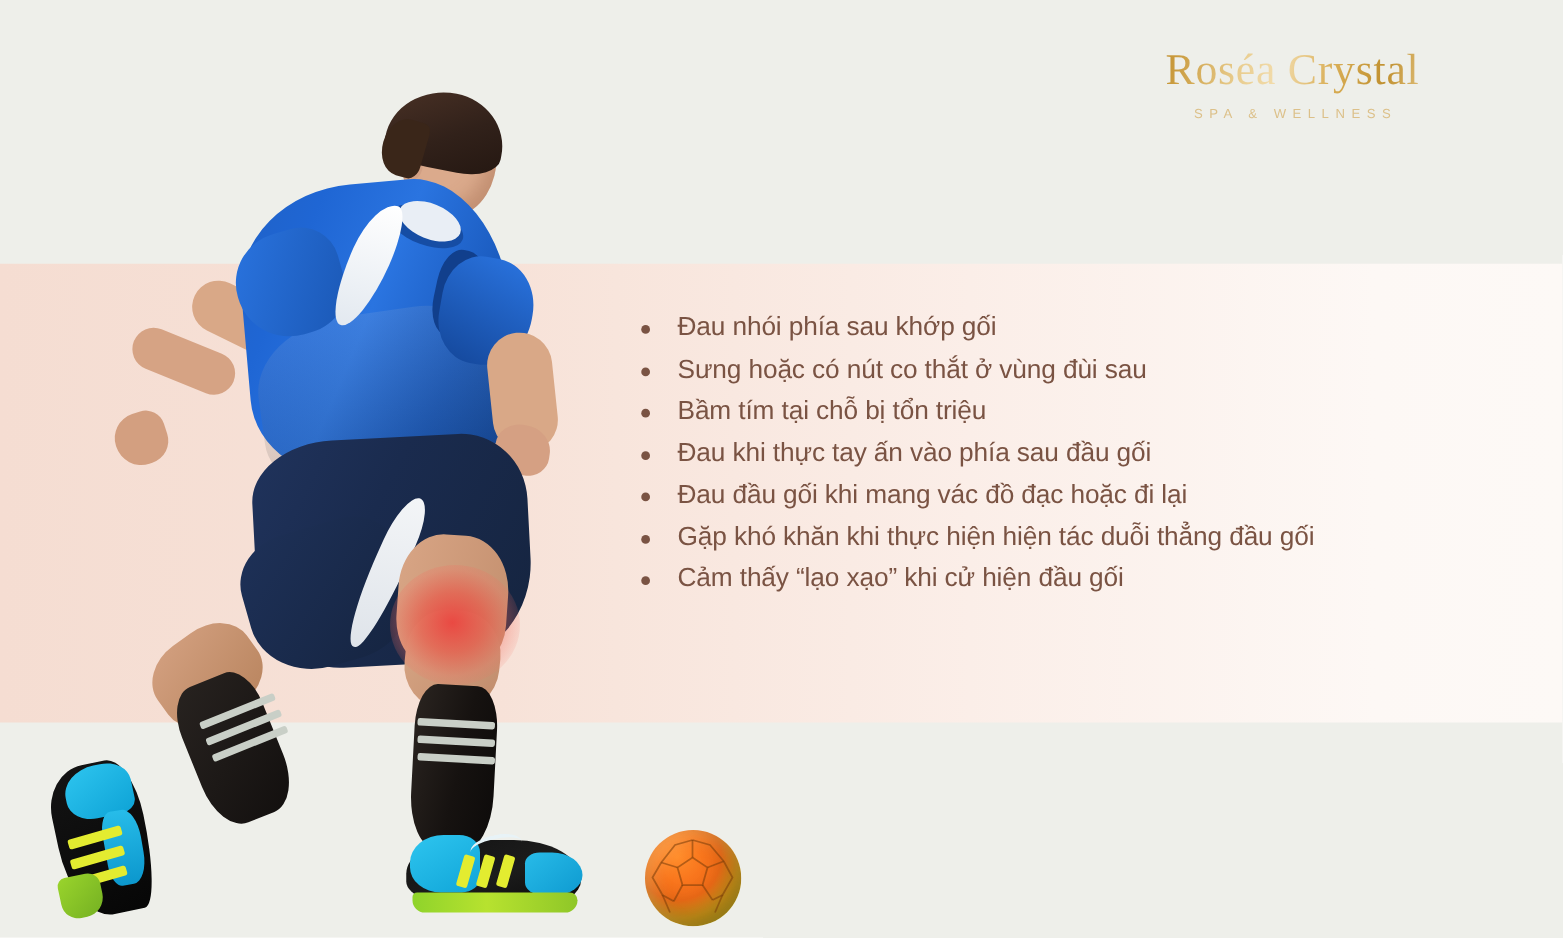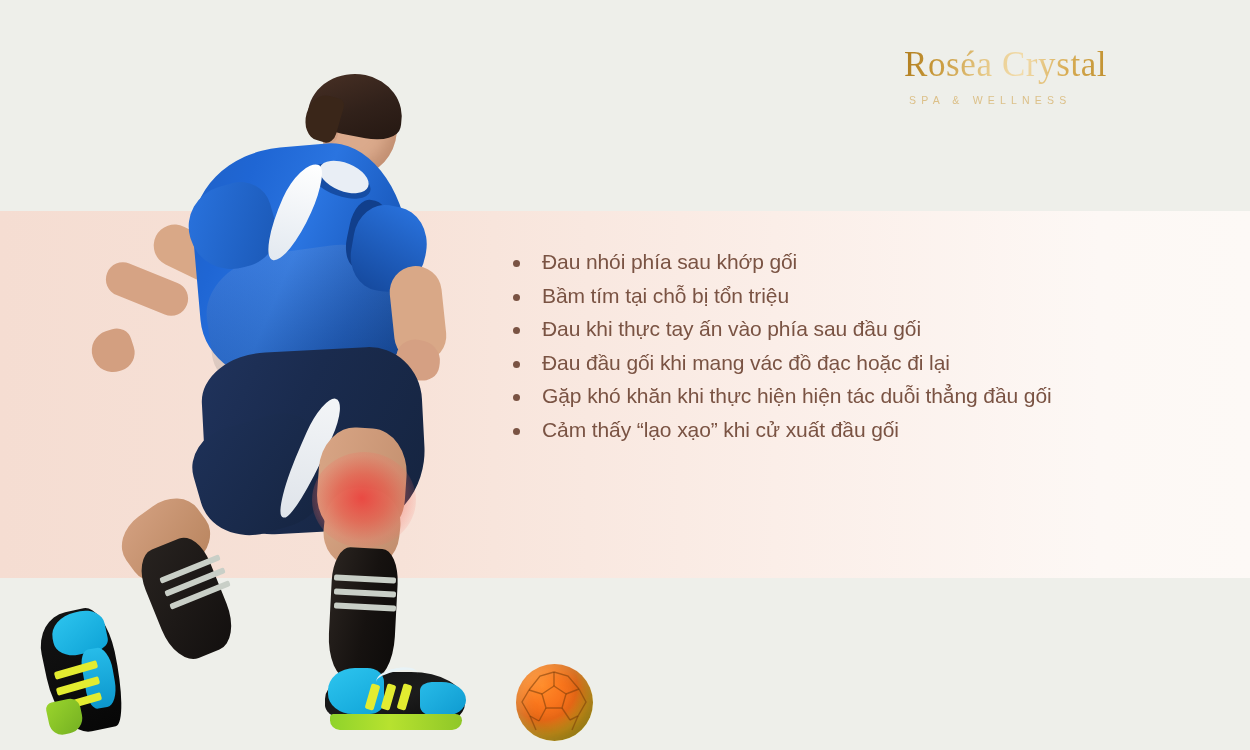--- a/index.html
+++ b/index.html
@@ -28,22 +28,22 @@
     top: 211px;
     width: 1250px;
     height: 367px;
     background: linear-gradient(to right, #f5ddd2 0%, #f7e2d8 32%, #fbeee8 62%, #fdf8f5 88%, #fdf9f6 100%);
   }
 
   
   .brand {
     position: absolute;
     right: 86px;
-    top: 46px;
-    text-align: left;
+    top: 37px;
+    text-align: center;
     width: 260px;
   }
   .brand-name {
     font-family: "Liberation Serif", serif;
     font-size: 35px;
     letter-spacing: 0.6px;
     line-height: 1.1;
     background: linear-gradient(100deg, #b07d1e 0%, #c99a3c 14%, #e9cd8f 34%, #f2dcac 46%, #d9ae56 62%, #c0902f 78%, #e3c484 92%, #caa04a 100%);
     -webkit-background-clip: text;
     background-clip: text;
@@ -500,21 +500,22 @@
   </div>
 
   <div class="brand">
     <div class="brand-name">Roséa Crystal</div>
     <div class="brand-sub">SPA &amp; WELLNESS</div>
   </div>
 
   <div class="text-block">
     <ul class="symptom-list">
       <li class="symptom-item">Đau nhói phía sau khớp gối</li>
+      <li class="symptom-item">Sưng hoặc có nút co thắt ở vùng đùi sau</li>
       <li class="symptom-item">Bầm tím tại chỗ bị tổn triệu</li>
       <li class="symptom-item">Đau khi thực tay ấn vào phía sau đầu gối</li>
       <li class="symptom-item">Đau đầu gối khi mang vác đồ đạc hoặc đi lại</li>
       <li class="symptom-item">Gặp khó khăn khi thực hiện hiện tác duỗi thẳng đầu gối</li>
-      <li class="symptom-item">Cảm thấy “lạo xạo” khi cử xuất đầu gối</li>
+      <li class="symptom-item">Cảm thấy “lạo xạo” khi cử hiện đầu gối</li>
     </ul>
   </div>
 
 </div>
 
 </body></html>

